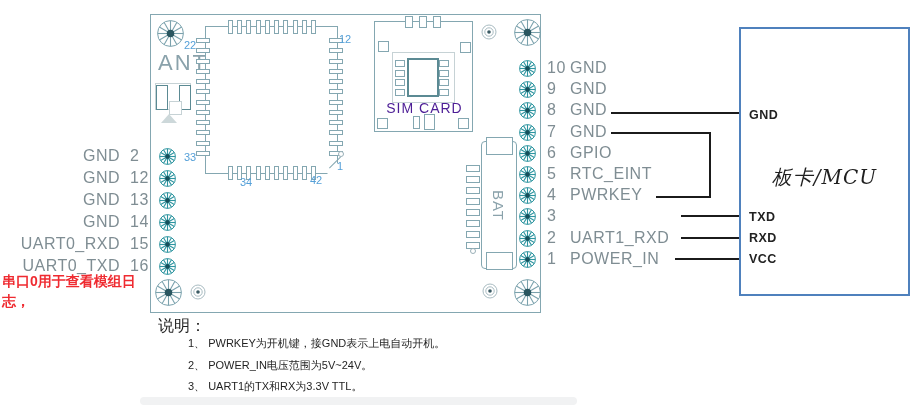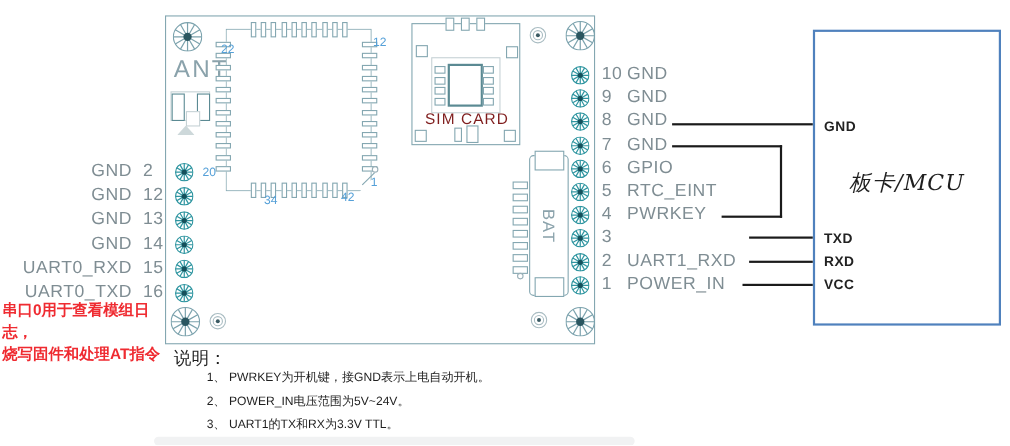--- a/index.html
+++ b/index.html
@@ -19,21 +19,21 @@
          font-family:"Liberation Sans", sans-serif;}
   .abs{position:absolute;}
 
   
   .board{position:absolute;left:150px;top:14px;width:391px;height:299px;
          border:1px solid var(--line);box-sizing:border-box;background:#fff;}
 
   
   .cad{color:var(--labelgray);font-family:"Liberation Sans", sans-serif;font-weight:400;}
   .ant-label{left:158px;top:50px;font-size:22px;letter-spacing:2px;color:#8aa2ab;}
-  .sim-label{left:376px;top:100px;width:97px;text-align:center;font-size:14px;letter-spacing:1px;color:#7f1d1d;}
+  .sim-label{left:376px;top:100px;width:97px;text-align:center;font-size:14px;letter-spacing:1px;color:#4c1d95;}
   .bat-label{left:481px;top:141px;width:36px;height:128px;display:flex;align-items:center;justify-content:center;
              font-size:15px;letter-spacing:1px;color:#8aa2ab;}
   .bat-label span{transform:rotate(90deg);}
 
   
   .ic{left:205px;top:26px;width:133px;height:148px;border:1px solid var(--line);box-sizing:border-box;
       clip-path:polygon(0 0,100% 0,100% calc(100% - 11px),calc(100% - 11px) 100%,0 100%);}
   .ic-chamfer{left:327px;top:162px;width:16px;height:1px;background:var(--line);transform:rotate(-45deg);}
   .icnum{font-size:11px;color:var(--blue);font-family:"Liberation Sans", sans-serif;}
   .pin1dot{left:338px;top:151px;width:4px;height:4px;border:1px solid #9ab0b8;border-radius:50%;background:#fff;}
@@ -77,21 +77,21 @@
   .lrow .pnum{width:18px;text-align:left;}
   .rrow{position:absolute;left:547px;width:135px;height:18px;display:flex;gap:6px;
         font-size:16px;color:var(--labelgray);letter-spacing:.5px;}
   .rrow .pnum{width:17px;text-align:left;}
 
   
   .wire{position:absolute;background:var(--wire);}
 
   
   .mcu{left:739px;top:27px;width:171px;height:269px;border:2px solid var(--mcublue);box-sizing:border-box;background:#fff;}
-  .mcu-title{position:absolute;left:0;top:124px;width:100%;text-align:center;font-size:20px;font-style:italic;
+  .mcu-title{position:absolute;left:0;top:135px;width:100%;text-align:center;font-size:20px;font-style:italic;
              color:var(--dark);font-family:"DejaVu Serif", serif;letter-spacing:1px;}
   .mcu-port{position:absolute;left:8px;font-size:12.5px;font-weight:600;color:#222;letter-spacing:.5px;}
 
   
   .red-note{left:2px;top:271px;width:160px;font-size:14px;font-weight:bold;color:var(--red);line-height:20px;}
 
   
   .notes-heading{left:158px;top:316px;font-size:16px;color:var(--dark);}
   .note-items{left:188px;top:333px;font-size:11px;color:var(--dark);line-height:21.5px;}
 
@@ -165,23 +165,23 @@
       <div class="stub"></div>
       <div class="stub"></div>
       <div class="stub"></div>
       <div class="stub"></div>
       <div class="stub"></div>
       <div class="stub"></div>
       <div class="stub"></div>
       <div class="stub"></div>
       <div class="stub"></div>
     </div>
-  <span class="abs icnum" style="left:184px;top:39px;margin-left:17px;">22</span>
+  <span class="abs icnum" style="left:184px;top:39px;">22</span>
   <span class="abs icnum" style="left:339px;top:33px;">12</span>
-  <span class="abs icnum" style="left:184px;top:151px;">20</span>
+  <span class="abs icnum" style="left:184px;top:151px;">33</span>
   <span class="abs icnum" style="left:209px;top:176px;margin-left:31px;">34</span>
   <span class="abs icnum" style="left:310px;top:174px;">42</span>
   <span class="abs icnum" style="left:337px;top:160px;">1</span>
   <div class="abs pin1dot"></div>
 
   <div class="abs sim"></div>
   <div class="abs sim-toppads">
       <div class="pad"></div>
       <div class="pad"></div>
       <div class="pad"></div>
@@ -237,21 +237,20 @@
   <div class="abs mcu" id="mcu">
     <div class="mcu-title">板卡/MCU</div>
   <div class="mcu-port" style="top:79px">GND</div>
       <div class="mcu-port" style="top:181px">TXD</div>
       <div class="mcu-port" style="top:202px">RXD</div>
       <div class="mcu-port" style="top:223px">VCC</div>
     </div>
 
   <div class="abs red-note">
     <div>串口0用于查看模组日志，</div>
-    <div>烧写固件和处理AT指令</div>
   </div>
 
   <div class="abs notes-heading">说明：</div>
   <div class="abs note-items" id="noteItems">
       <div class="note-item">1、 PWRKEY为开机键，接GND表示上电自动开机。</div>
       <div class="note-item">2、 POWER_IN电压范围为5V~24V。</div>
       <div class="note-item">3、 UART1的TX和RX为3.3V TTL。</div>
     </div>
 
   <div class="abs bottom-bar"></div>

